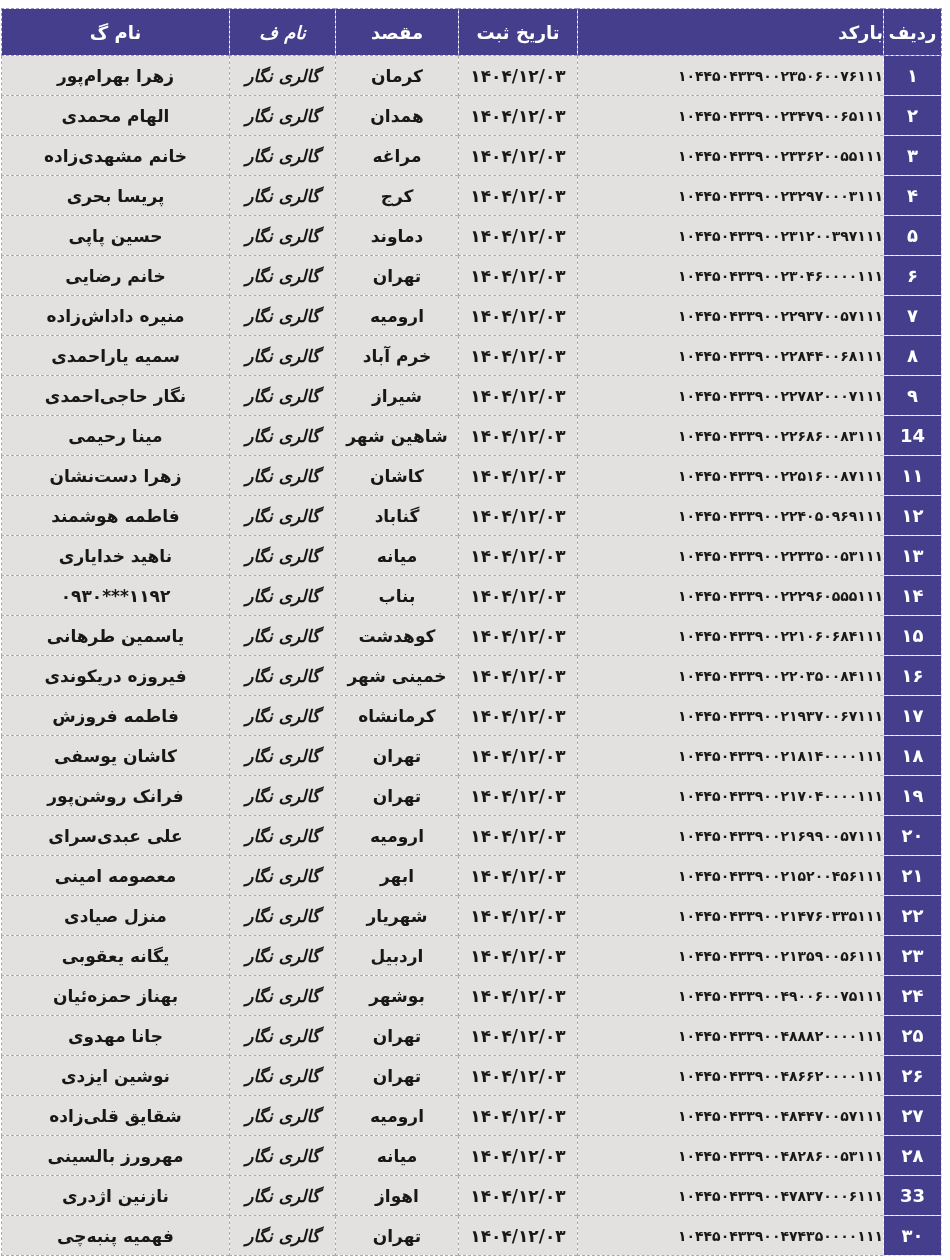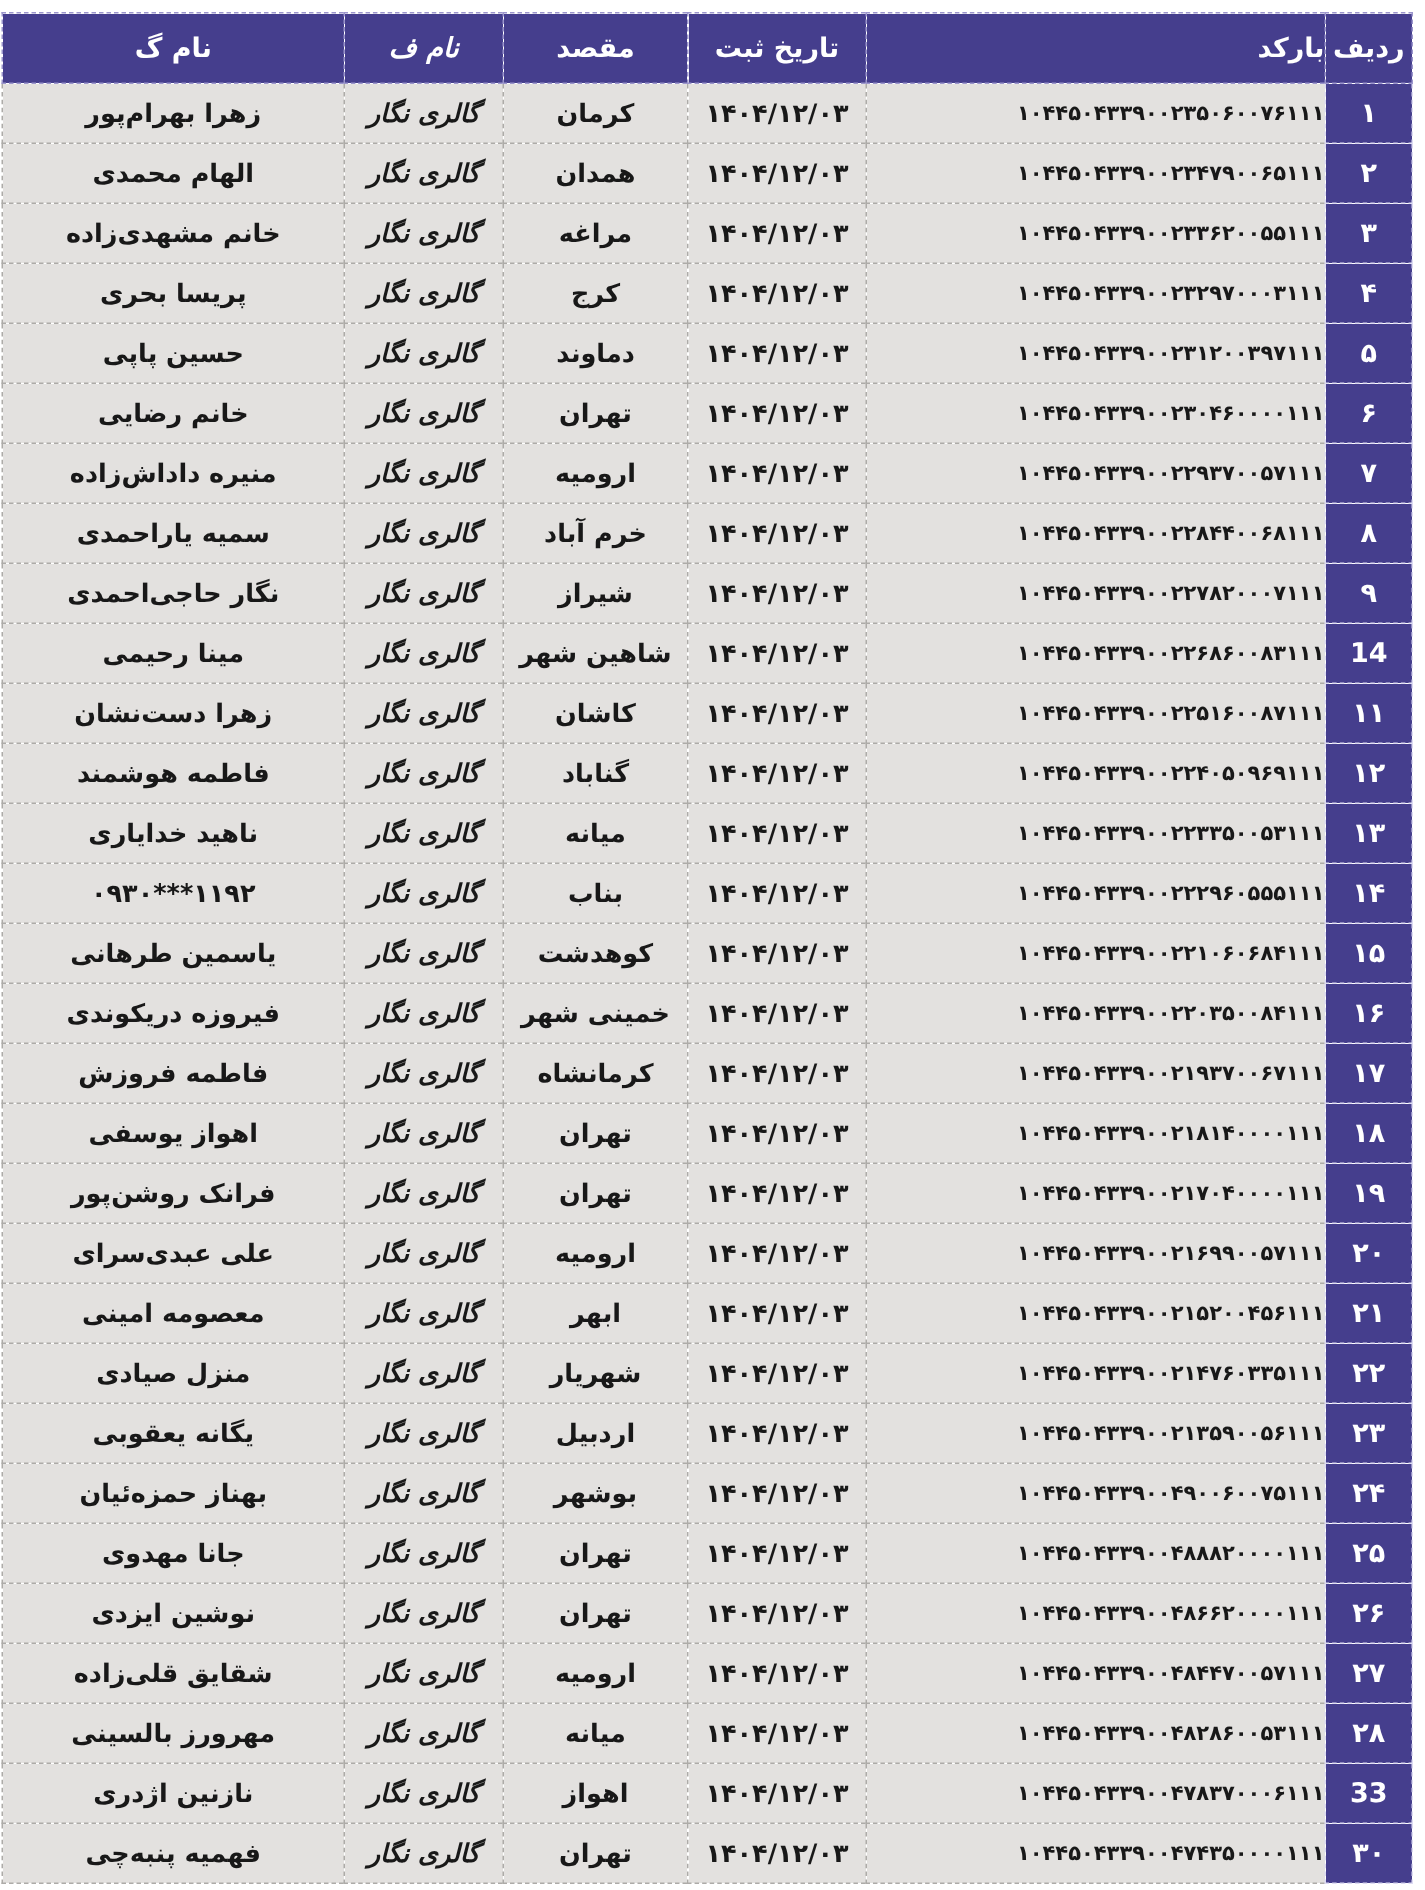--- a/index.html
+++ b/index.html
@@ -225,21 +225,21 @@
     <td class="col-namef">گالری نگار</td>
     <td class="col-nameg">فاطمه فروزش</td>
   </tr>
 
   <tr>
     <td class="col-num num-cell">۱۸</td>
     <td class="col-barcode barcode-cell">۱۰۴۴۵۰۴۳۳۹۰۰۲۱۸۱۴۰۰۰۰۱۱۱</td>
     <td class="col-date">۱۴۰۴/۱۲/۰۳</td>
     <td class="col-dest">تهران</td>
     <td class="col-namef">گالری نگار</td>
-    <td class="col-nameg">اهواز یوسفی</td>
+    <td class="col-nameg">کاشان یوسفی</td>
   </tr>
 
   <tr>
     <td class="col-num num-cell">۱۹</td>
     <td class="col-barcode barcode-cell">۱۰۴۴۵۰۴۳۳۹۰۰۲۱۷۰۴۰۰۰۰۱۱۱</td>
     <td class="col-date">۱۴۰۴/۱۲/۰۳</td>
     <td class="col-dest">تهران</td>
     <td class="col-namef">گالری نگار</td>
     <td class="col-nameg">فرانک روشن‌پور</td>
   </tr>

